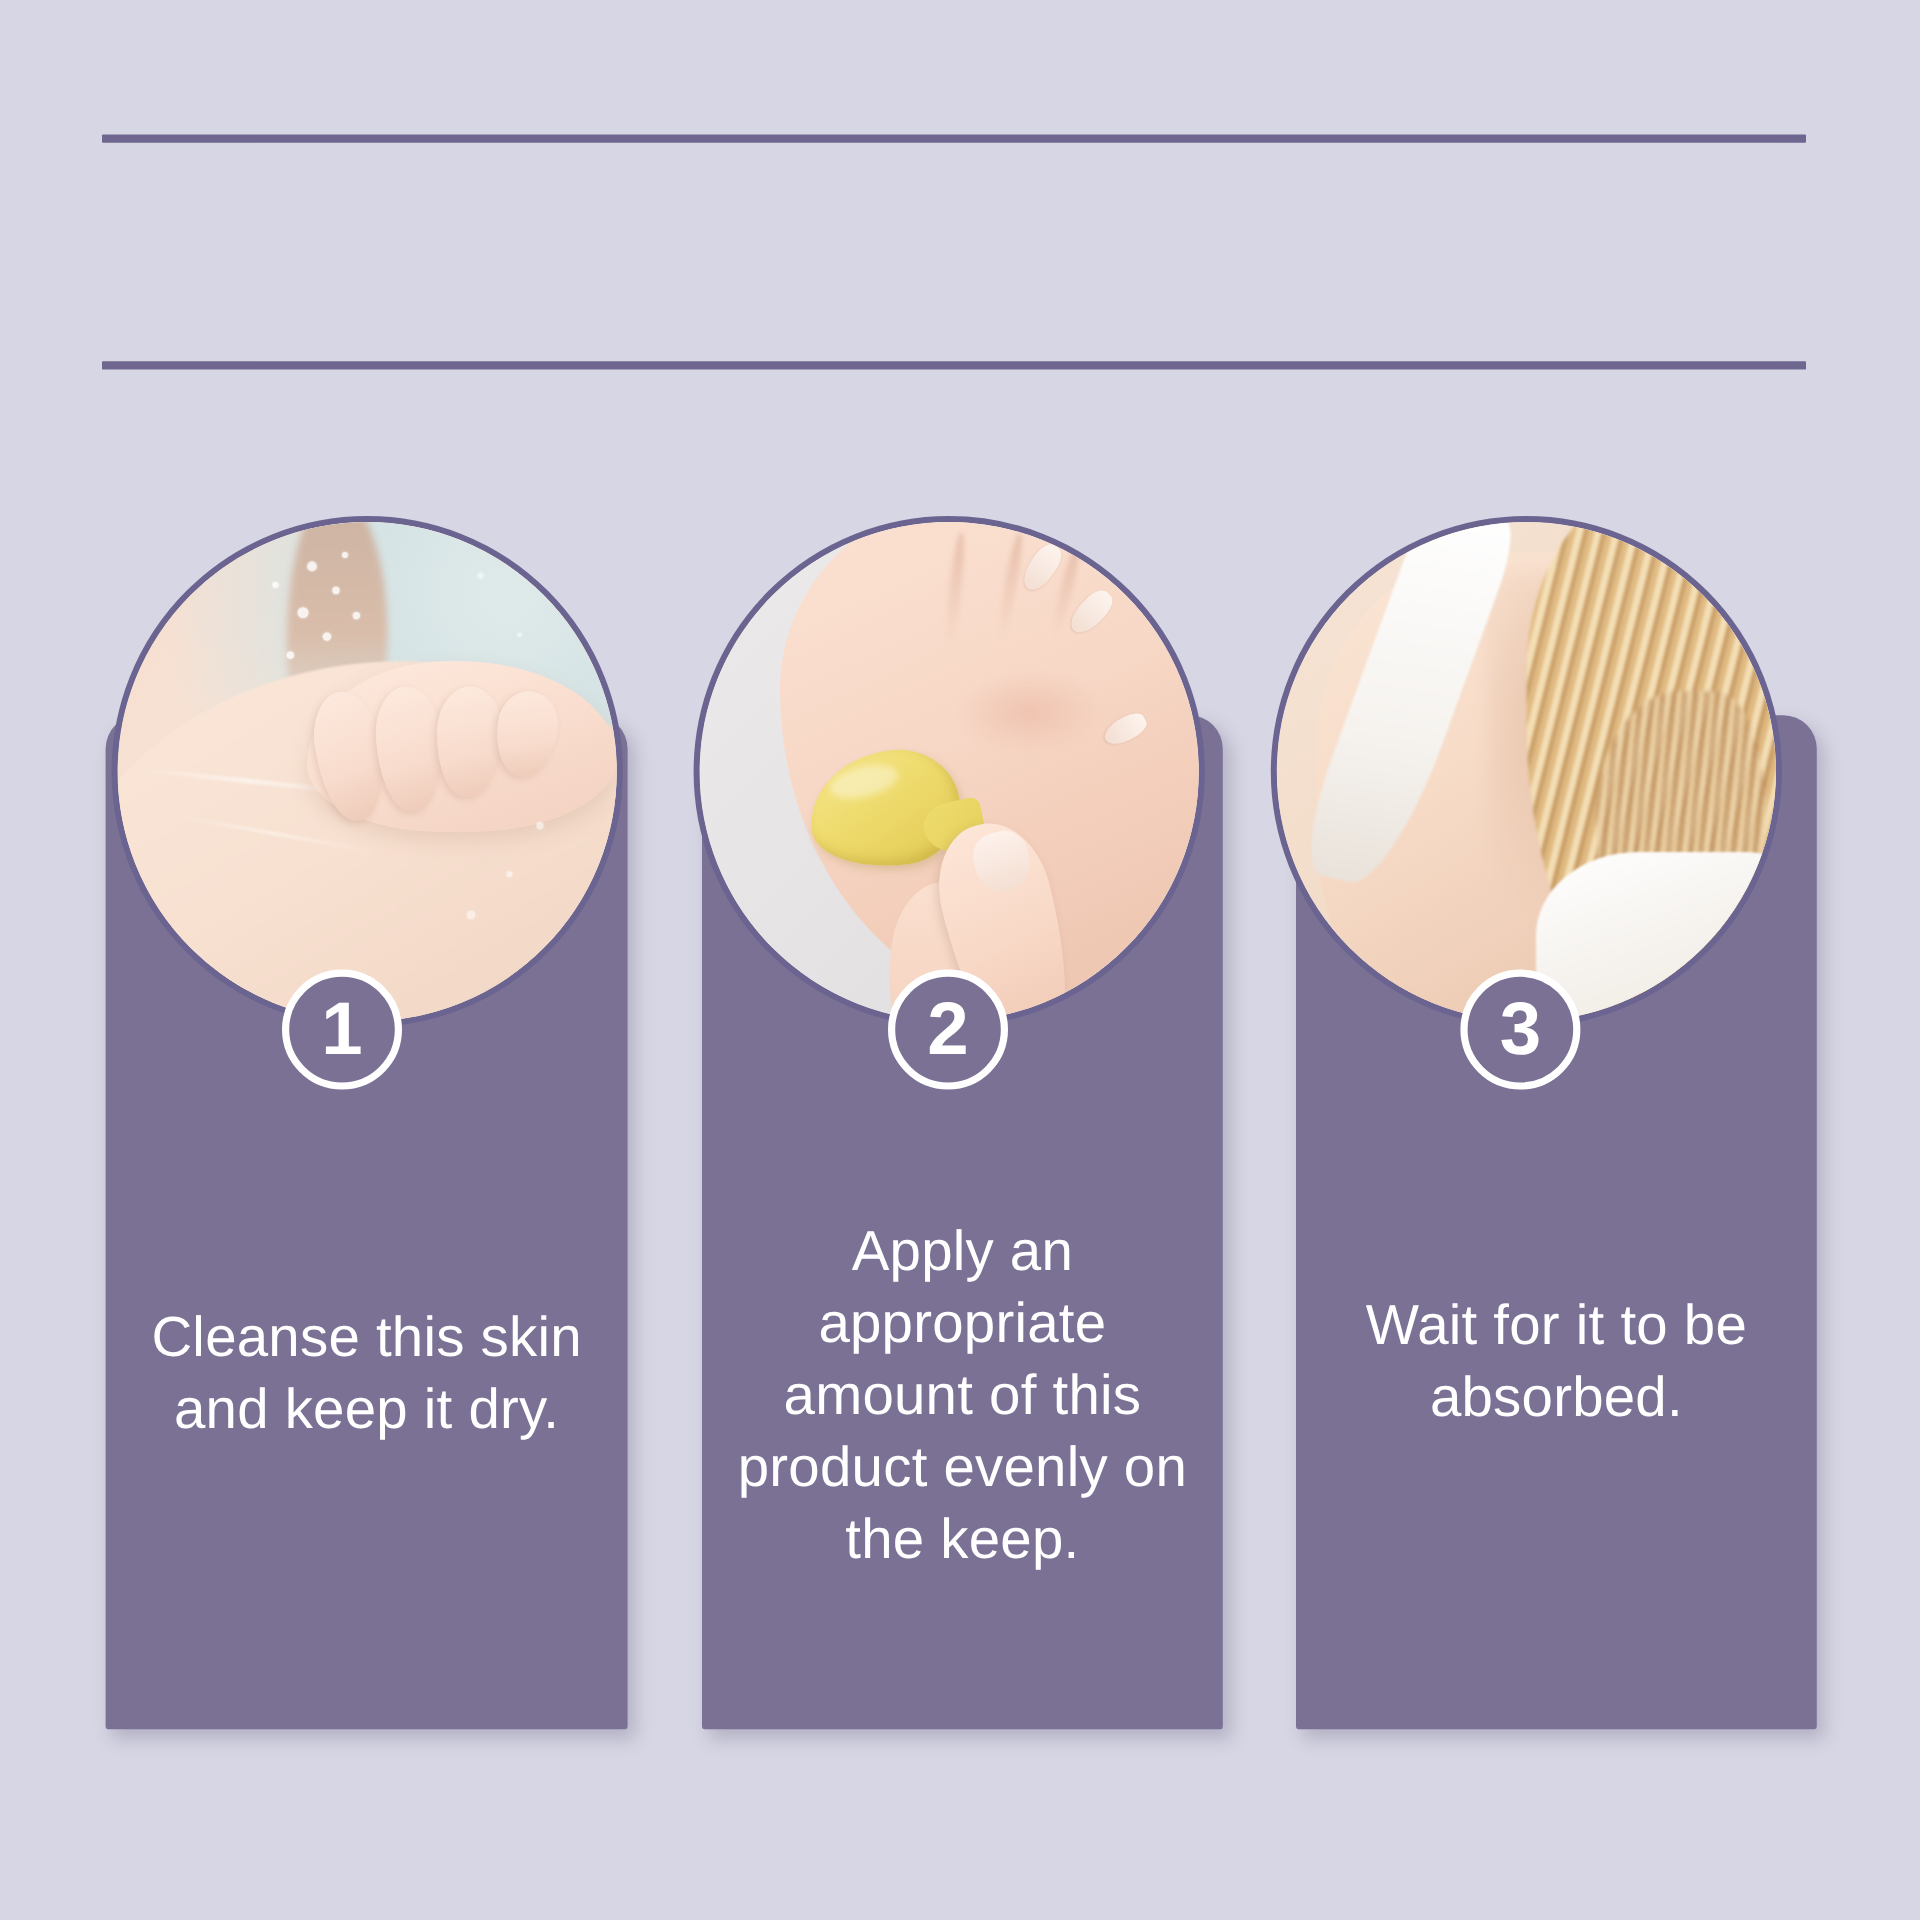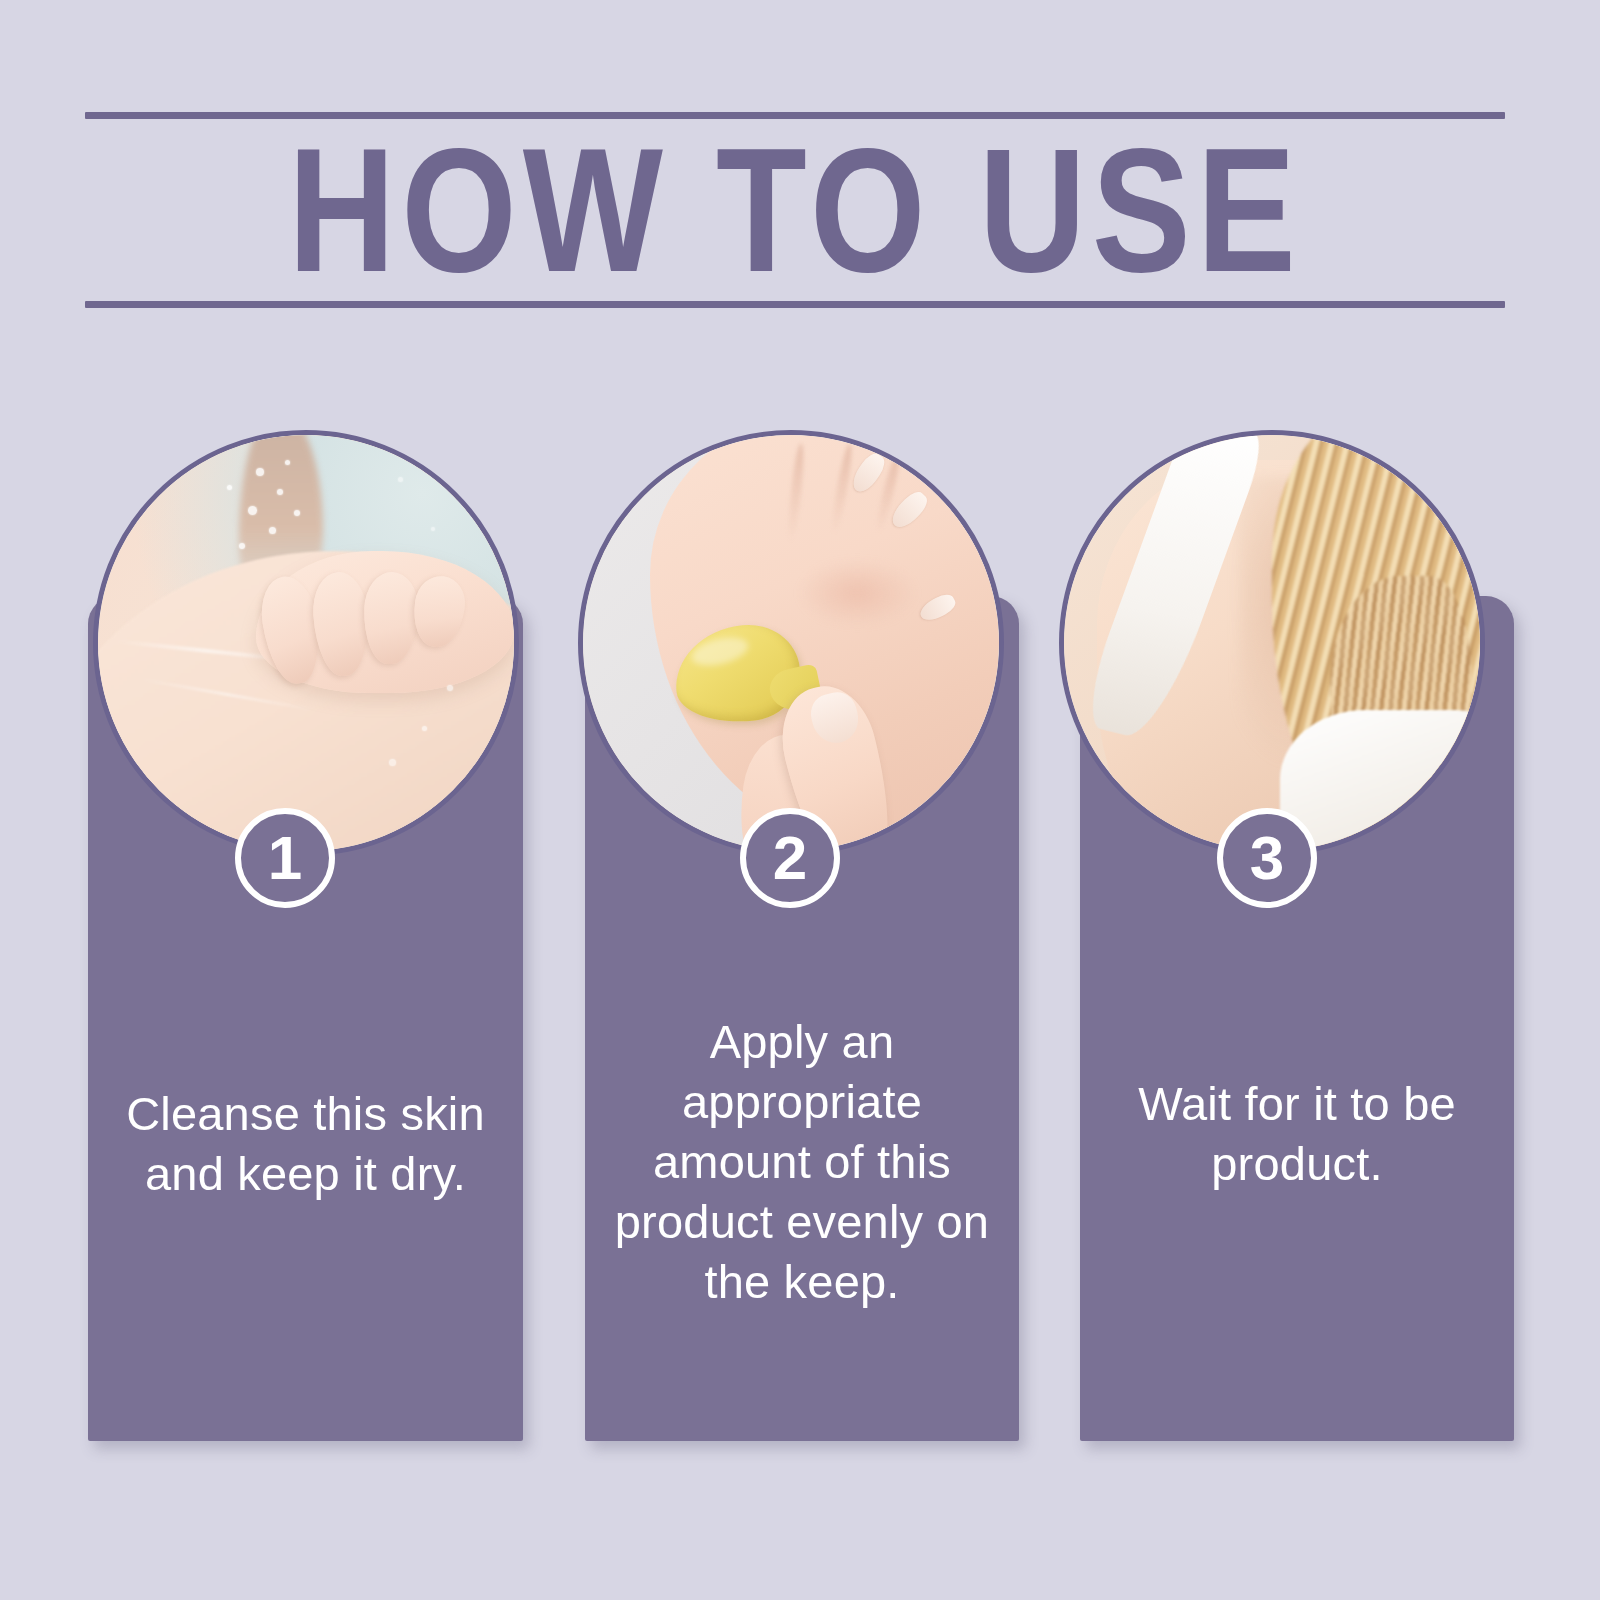--- a/index.html
+++ b/index.html
@@ -350,21 +350,20 @@
   }
   #caption-1 { top: 488px; }
   #caption-2 { top: 416px; }
   #caption-3 { top: 478px; }
 </style>
 </head>
 <body>
 
 <div id="header">
   <div class="rule top"></div>
-  <div id="page-title"><span>HOW TO USE</span></div>
   <div class="rule bottom"></div>
 </div>
 
 <div class="card" id="card-1">
   <div class="caption" id="caption-1">Cleanse this skin and keep it dry.</div>
 </div>
 
 <div class="photo-circle" id="photo-1">
   <div class="photo-inner">
     <div class="ph1-bg"></div>
@@ -415,21 +414,21 @@
     <div class="ph2-cream-hi"></div>
     <div class="ph2-thumb"></div>
     <div class="ph2-pointer"></div>
     <div class="ph2-pointer-nail"></div>
   </div>
 </div>
 
 <div class="badge" id="badge-2">2</div>
 
 <div class="card" id="card-3">
-  <div class="caption" id="caption-3">Wait for it to be product.</div>
+  <div class="caption" id="caption-3">Wait for it to be absorbed.</div>
 </div>
 
 <div class="photo-circle" id="photo-3">
   <div class="photo-inner">
     <div class="ph3-bg"></div>
     <div class="ph3-shoulder"></div>
     <div class="ph3-shade"></div>
     <div class="ph3-strap"></div>
     <div class="ph3-hair"></div>
     <div class="ph3-hair2"></div>

